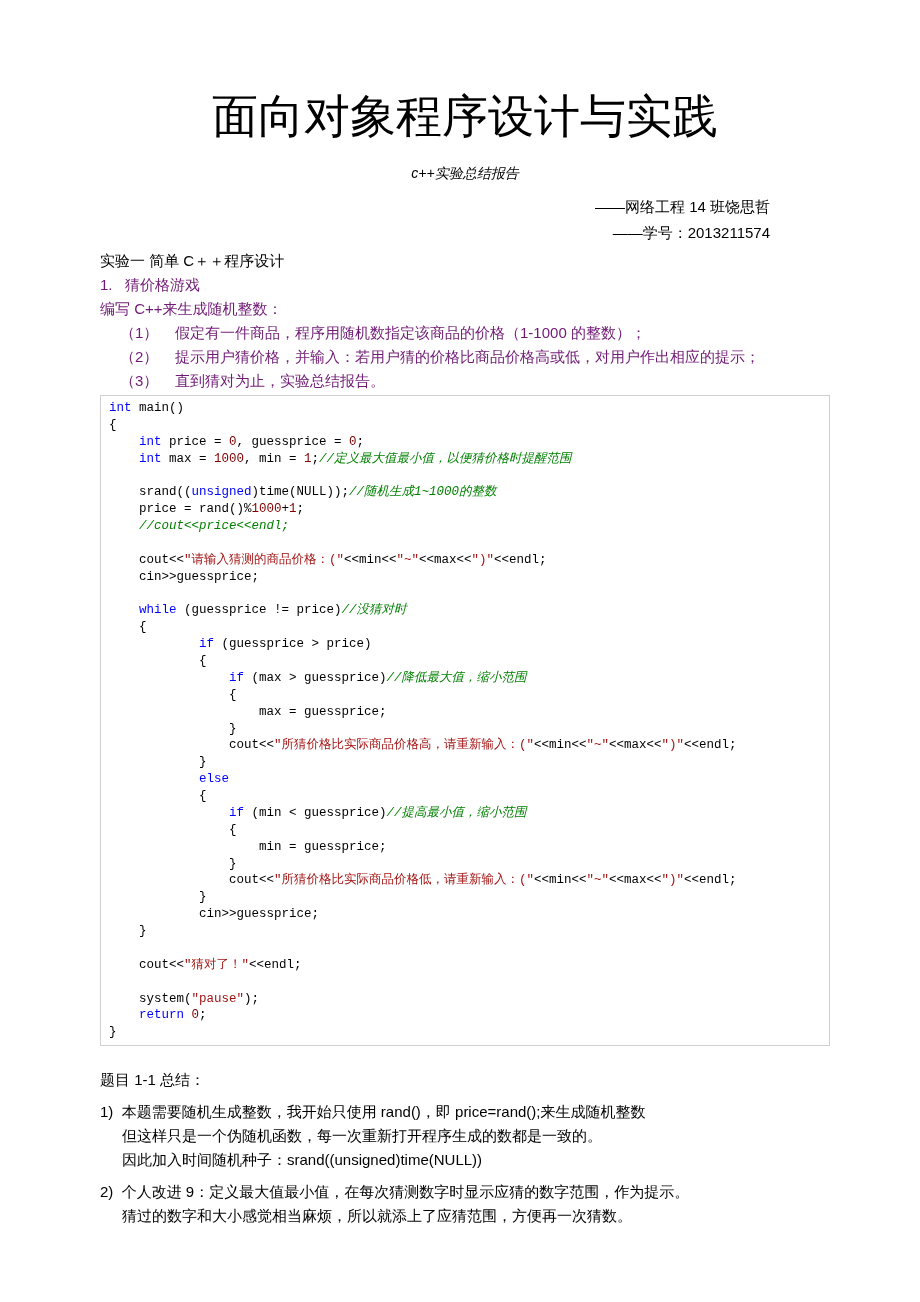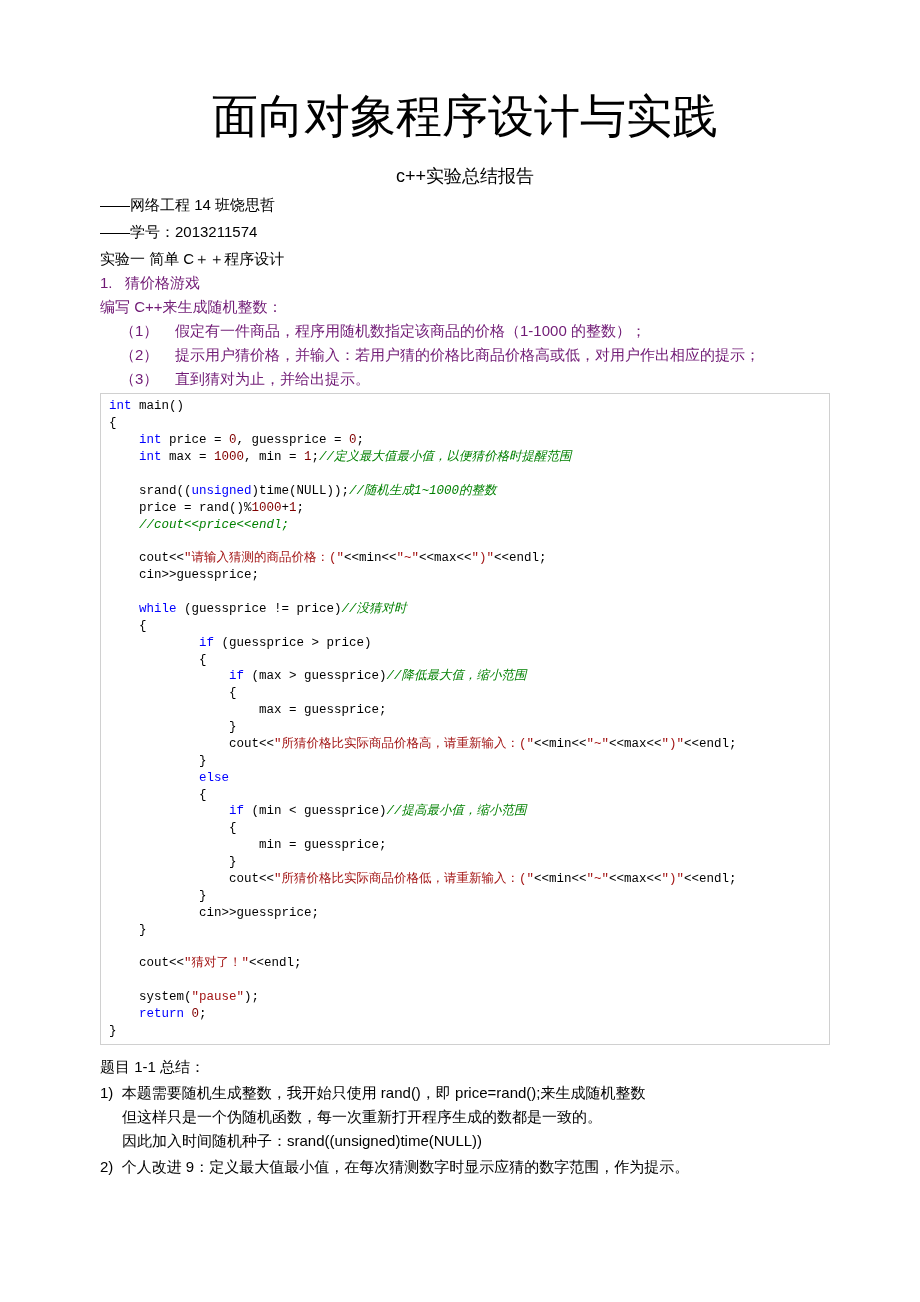--- a/index.html
+++ b/index.html
@@ -16,53 +16,54 @@
     color: #000;
   }
   .title {
     text-align: center;
     font-size: 46px;
     font-family: "SimSun", serif;
     margin-bottom: 8px;
   }
   .subtitle {
     text-align: center;
-    font-size: 18px;
-    margin-bottom: 4px;
+    font-size: 14px;
+    margin-bottom: 12px;
+    font-style: italic;
   }
   .meta {
-    text-align: left;
+    text-align: right;
     font-size: 15px;
     padding-right: 60px;
     line-height: 1.5;
     margin-bottom: 4px;
   }
   .section-header {
     font-weight: normal;
     font-size: 15px;
   }
   .blue { color: #701a75; }
   .indent-hang { padding-left: 60px; text-indent: -40px; }
   .code-block {
     border: 1px solid #d0d0d0;
     background: #fff;
     font-family: Consolas, "Courier New", monospace;
     font-size: 12.5px;
     line-height: 1.35;
     padding: 4px 8px;
     white-space: pre;
     color: #000;
-    margin: 2px 0 10px 0;
+    margin: 2px 0 22px 0;
     overflow: hidden;
   }
   .kw { color: #0000ff; }
   .num { color: #800000; }
   .str { color: #a31515; }
   .cmt { color: #008000; font-style: italic; }
-  .summary-item { padding-left: 22px; text-indent: -22px; margin-top:2px;}
+  .summary-item { padding-left: 22px; text-indent: -22px; margin-top:8px;}
   .summary-sub { padding-left: 22px; text-indent: 0; }
 </style>
 </head>
 <body>
 
 <div class="page">
 
   <div class="title">面向对象程序设计与实践</div>
   <div class="subtitle">c++实验总结报告</div>
   <div class="meta">——网络工程 14 班饶思哲</div>
@@ -80,21 +81,21 @@
   <div class="blue indent-hang">
     <span>（1）</span>&nbsp;&nbsp;&nbsp;
     <span>假定有一件商品，程序用随机数指定该商品的价格（1-1000 的整数）；</span>
   </div>
   <div class="blue indent-hang">
     <span>（2）</span>&nbsp;&nbsp;&nbsp;
     <span>提示用户猜价格，并输入：若用户猜的价格比商品价格高或低，对用户作出相应的提示；</span>
   </div>
   <div class="blue" style="padding-left:20px;">
     <span>（3）</span>&nbsp;&nbsp;&nbsp;
-    <span>直到猜对为止，并给出提示。</span>
+    <span>直到猜对为止，实验总结报告。</span>
   </div>
 
   <div class="code-block"><span class="kw">int</span><span> main()</span>
 <span>{</span>
 <span class="kw">    int</span><span> price = </span><span class="num">0</span><span>, guessprice = </span><span class="num">0</span><span>;</span>
 <span class="kw">    int</span><span> max = </span><span class="num">1000</span><span>, min = </span><span class="num">1</span><span>;</span><span class="cmt">//定义最大值最小值，以便猜价格时提醒范围</span>
 <span></span>
 <span>    srand((</span><span class="kw">unsigned</span><span>)time(NULL));</span><span class="cmt">//随机生成1~1000的整数</span>
 <span>    price = rand()%</span><span class="num">1000</span><span>+</span><span class="num">1</span><span>;</span>
 <span class="cmt">    //cout&lt;&lt;price&lt;&lt;endl;</span>
@@ -135,14 +136,15 @@
     <span>1)</span>&nbsp;
     <span>本题需要随机生成整数，我开始只使用 rand()，即 price=rand();来生成随机整数</span>
   </div>
   <div class="summary-sub">但这样只是一个伪随机函数，每一次重新打开程序生成的数都是一致的。</div>
   <div class="summary-sub">因此加入时间随机种子：srand((unsigned)time(NULL))</div>
 
   <div class="summary-item">
     <span>2)</span>&nbsp;
     <span>个人改进 9：定义最大值最小值，在每次猜测数字时显示应猜的数字范围，作为提示。</span>
   </div>
+  <div class="summary-sub">猜过的数字和大小感觉相当麻烦，所以就添上了应猜范围，方便再一次猜数。</div>
 
 </div>
 
 </body></html>

